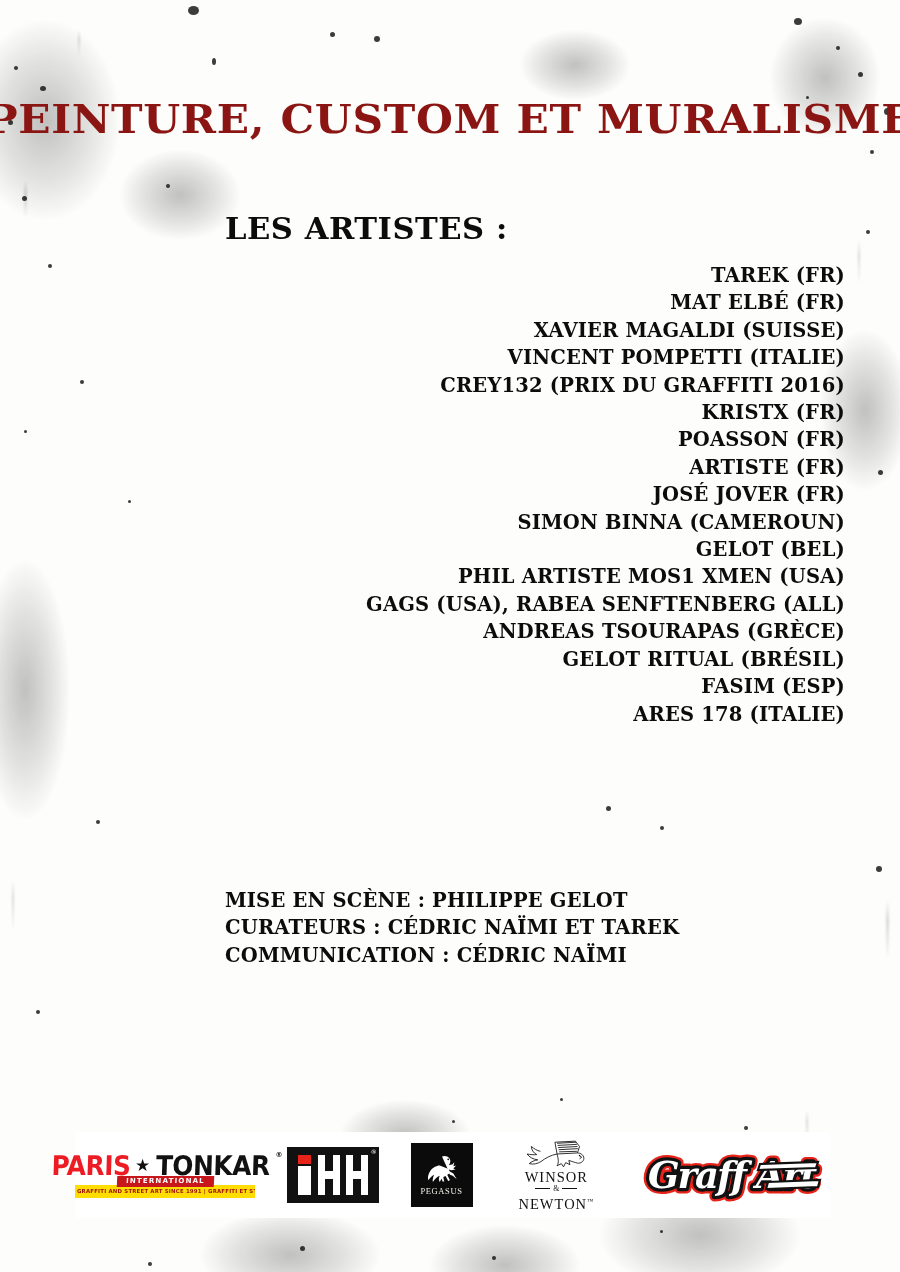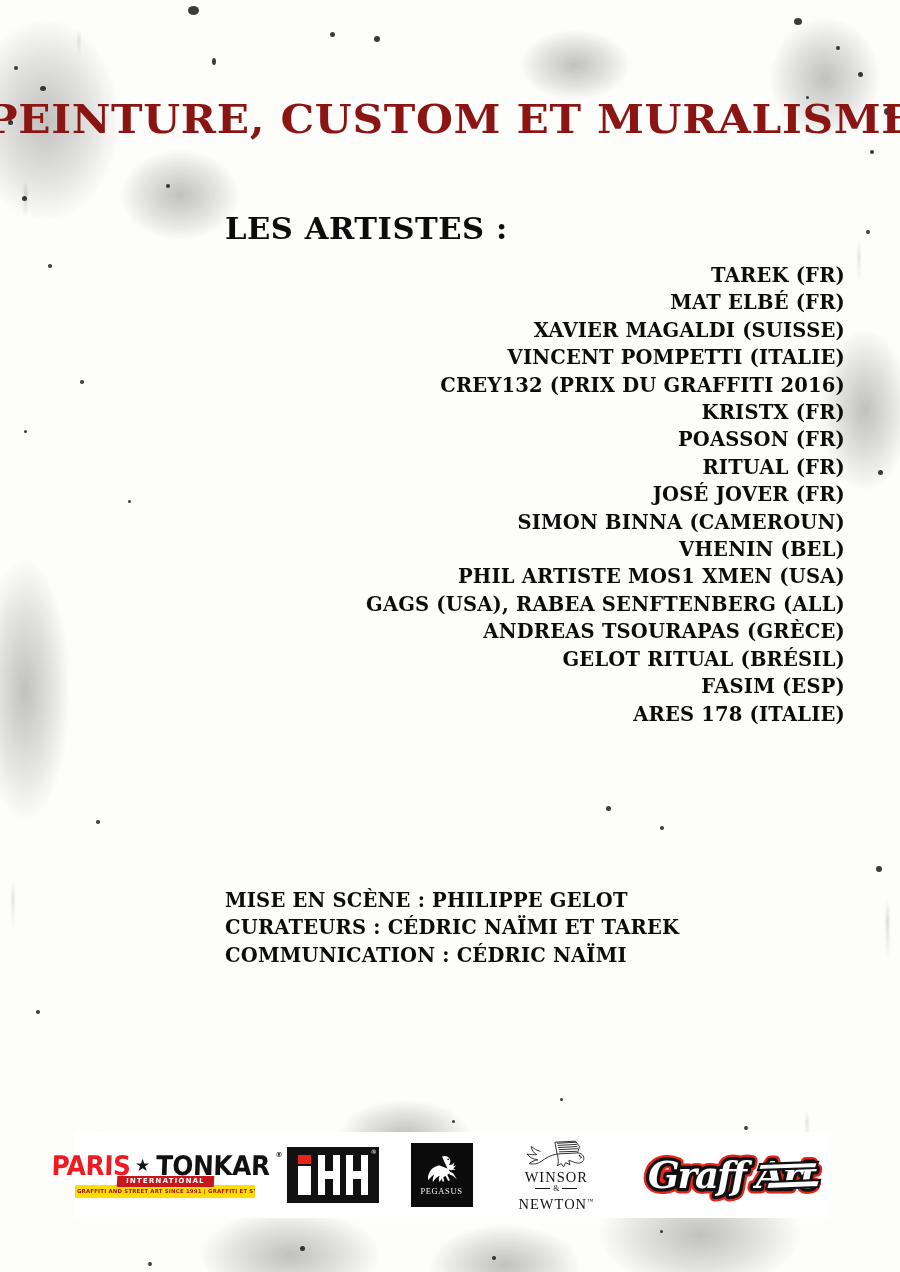--- a/index.html
+++ b/index.html
@@ -345,24 +345,24 @@
   <div class="content">
     <div class="section-heading">LES ARTISTES :</div>
     <ul class="artist-list">
       <li>TAREK (FR)</li>
       <li>MAT ELBÉ (FR)</li>
       <li>XAVIER MAGALDI (SUISSE)</li>
       <li>VINCENT POMPETTI (ITALIE)</li>
       <li>CREY132 (PRIX DU GRAFFITI 2016)</li>
       <li>KRISTX (FR)</li>
       <li>POASSON (FR)</li>
-      <li>RITUAL (FR)</li>
+      <li>ARTISTE (FR)</li>
       <li>JOSÉ JOVER (FR)</li>
       <li>SIMON BINNA (CAMEROUN)</li>
-      <li>VHENIN (BEL)</li>
+      <li>GELOT (BEL)</li>
       <li>PHIL ARTISTE MOS1 XMEN (USA)</li>
       <li>GAGS (USA), RABEA SENFTENBERG (ALL)</li>
       <li>ANDREAS TSOURAPAS (GRÈCE)</li>
       <li>GELOT RITUAL (BRÉSIL)</li>
       <li>FASIM (ESP)</li>
       <li>ARES 178 (ITALIE)</li>
     </ul>
   </div>
 
   <div class="credits">

